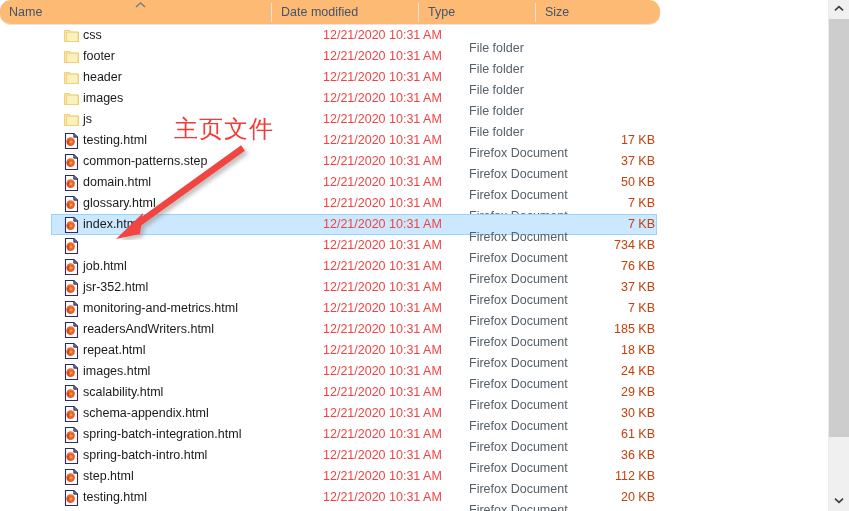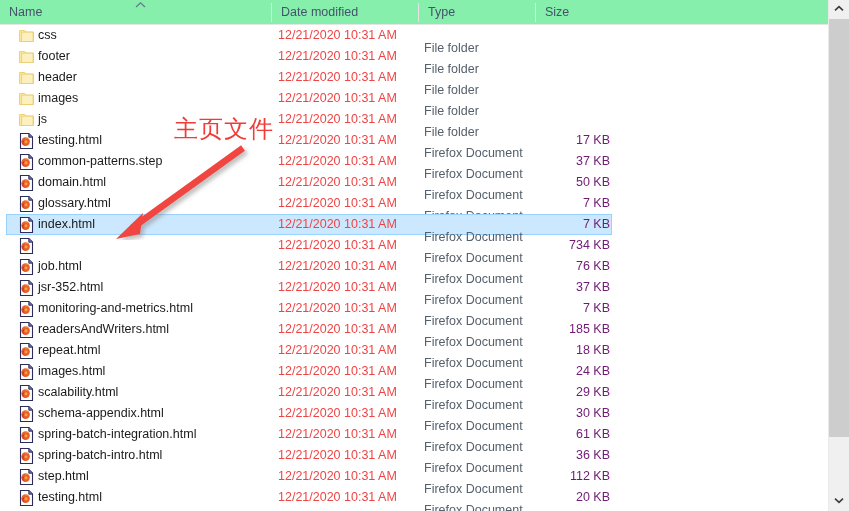--- a/index.html
+++ b/index.html
@@ -15,24 +15,25 @@
     width: 849px;
     height: 511px;
     background: #ffffff;
     overflow: hidden;
   }
 
   
   .hdr {
     position: absolute;
     left: 0; top: 0;
-    width: 828px;
+    width: 660px;
     height: 25px;
-    background: #86efac;
+    background: #fdba74;
     border-bottom: 1px solid #e5e5e5;
+    border-radius: 11px;
   }
   .hdr-cell {
     position: absolute;
     top: 0;
     height: 25px;
     line-height: 25px;
     font-size: 12.5px;
     color: #44546a;
     white-space: nowrap;
     padding-left: 9px;
@@ -59,20 +60,21 @@
   }
   .sort-ind svg { display: block; }
 
   
   .rows {
     position: absolute;
     left: 0; top: 25px;
     width: 744px;
     height: 486px;
     overflow: hidden;
+    padding-left: 45px;
   }
   .row {
     position: relative;
     height: 21px;
     width: 828px;
   }
   .row .sel-bg {
     position: absolute;
     left: 6px; top: 0;
     width: 606px;
@@ -115,21 +117,21 @@
     color: #55606b;
     white-space: nowrap;
   }
   .cell-size {
     position: absolute;
     left: 500px; top: 0;
     width: 110px;
     height: 21px;
     line-height: 21px;
     font-size: 12.5px;
-    color: #701a75;
+    color: #c2410c;
     text-align: right;
     white-space: nowrap;
   }
 
   
   .ico-folder, .ico-doc { display: block; }
 
   
   .annot {
     position: absolute;

